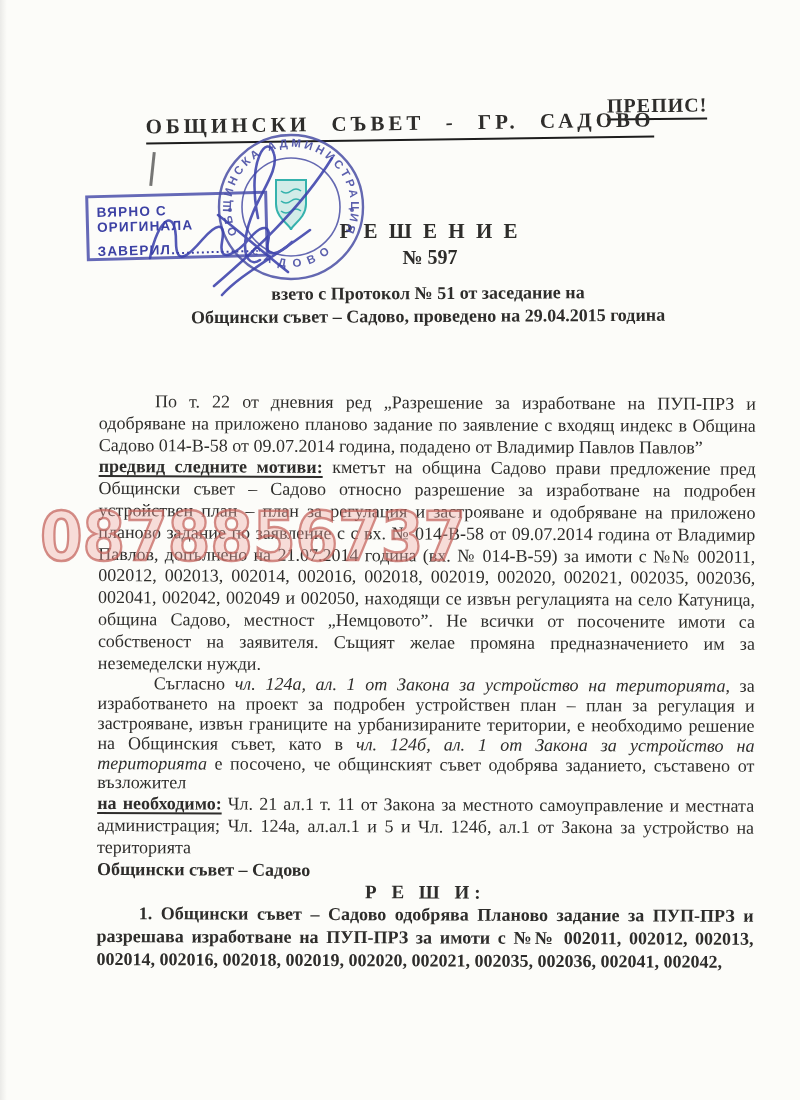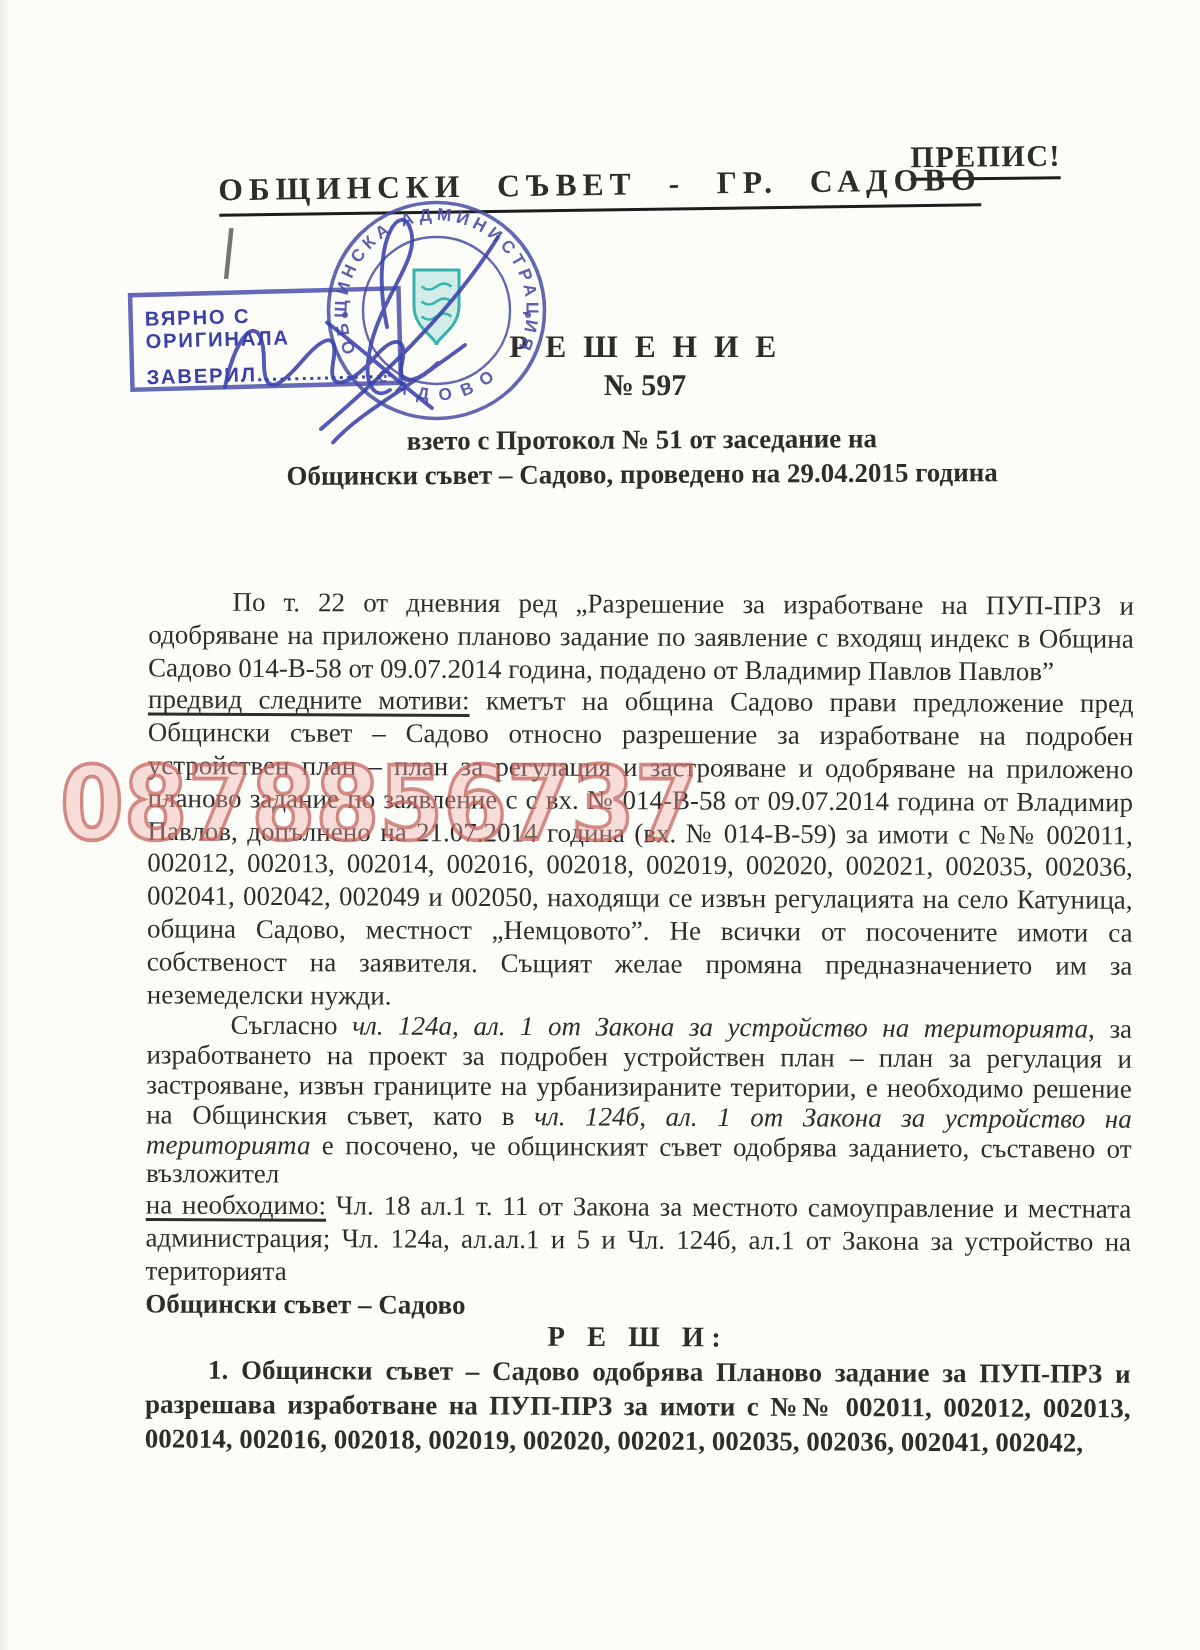--- a/index.html
+++ b/index.html
@@ -68,21 +68,21 @@
   }
   
   .body-block{
     position:absolute; left:99px; top:391px; width:657px;
     font-size:18px; line-height:21.8px; text-align:justify;
     transform:rotate(0.25deg); transform-origin:left top;
   }
   .body-block p{ margin:0; }
   .indent{ text-indent:56px; }
   .lead{
-    font-weight:normal; text-decoration:underline;
+    font-weight:bold; text-decoration:underline;
     text-decoration-thickness:2px; text-underline-offset:2.5px;
   }
   .law{ font-style:italic; }
   .p3{ line-height:19.8px; margin-top:4px; }
   .p4{ margin-top:5px; }
   .p5{ font-weight:bold; }
   .reshi{
     text-align:center; font-weight:bold; font-size:19px;
     letter-spacing:5px; margin-top:13px; text-indent:0;
   }
@@ -147,19 +147,19 @@
     <div>взето с Протокол № 51 от заседание на</div>
     <div>Общински съвет – Садово, проведено на 29.04.2015 година</div>
   </div>
 
   <div class="watermark">0878856737</div>
 
   <div class="body-block">
     <p class="indent">По т. 22 от дневния ред „Разрешение за изработване на ПУП-ПРЗ и одобряване на приложено планово задание по заявление с входящ индекс в Община Садово 014-В-58 от 09.07.2014 година, подадено от Владимир Павлов Павлов”</p>
     <p><span class="lead">предвид следните мотиви:</span><span> кметът на община Садово прави предложение пред Общински съвет – Садово относно разрешение за изработване на подробен устройствен план – план за регулация и застрояване и одобряване на приложено планово задание по заявление с с вх. № 014-В-58 от 09.07.2014 година от Владимир Павлов, допълнено на 21.07.2014 година (вх. № 014-В-59) за имоти с №№ 002011, 002012, 002013, 002014, 002016, 002018, 002019, 002020, 002021, 002035, 002036, 002041, 002042, 002049 и 002050, находящи се извън регулацията на село Катуница, община Садово, местност „Немцовото”. Не всички от посочените имоти са собственост на заявителя. Същият желае промяна предназначението им за неземеделски нужди.</span></p>
     <p class="indent p3"><span>Съгласно </span><span class="law">чл. 124а, ал. 1 от Закона за устройство на територията</span><span>, за изработването на проект за подробен устройствен план – план за регулация и застрояване, извън границите на урбанизираните територии, е необходимо решение на Общинския съвет, като в </span><span class="law">чл. 124б, ал. 1 от Закона за устройство на територията</span><span> е посочено, че общинският съвет одобрява заданието, съставено от възложител</span></p>
-    <p class="p4"><span class="lead">на необходимо:</span><span> Чл. 18 ал.1 т. 11 от Закона за местното самоуправление и местната администрация; Чл. 124а, ал.ал.1 и 5 и Чл. 124б, ал.1 от Закона за устройство на територията</span></p>
+    <p class="p4"><span class="lead">на необходимо:</span><span> Чл. 21 ал.1 т. 11 от Закона за местното самоуправление и местната администрация; Чл. 124а, ал.ал.1 и 5 и Чл. 124б, ал.1 от Закона за устройство на територията</span></p>
     <p class="p5">Общински съвет – Садово</p>
     <p class="reshi">Р Е Ш И:</p>
     <p class="p6">1.  Общински съвет – Садово одобрява Планово задание за ПУП-ПРЗ и разрешава изработване на ПУП-ПРЗ за имоти с №№ 002011, 002012, 002013, 002014, 002016, 002018, 002019, 002020, 002021, 002035, 002036, 002041, 002042,</p>
   </div>
 
 </div>
 
 </body></html>

